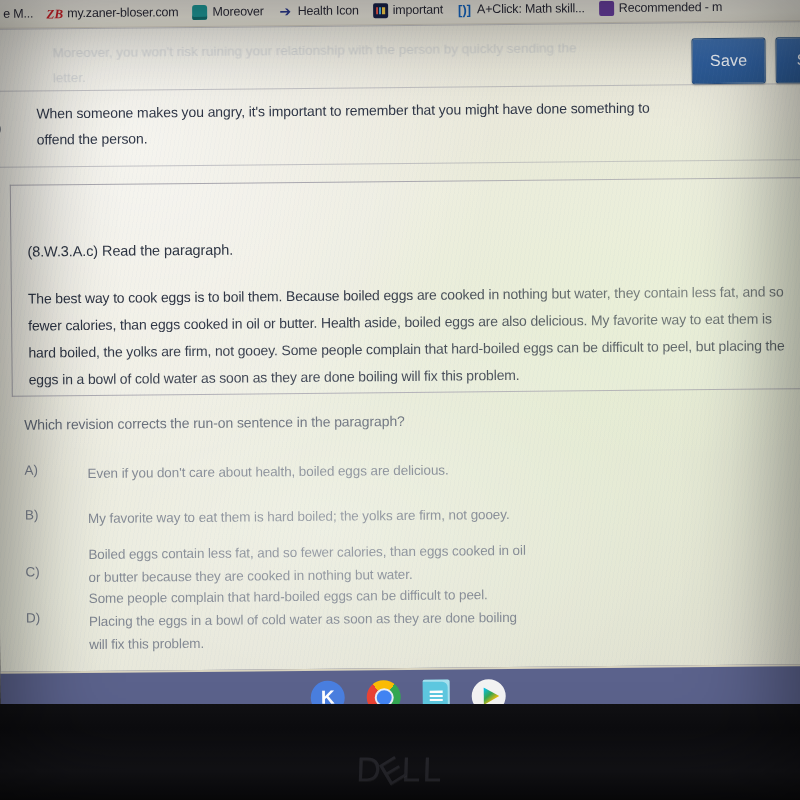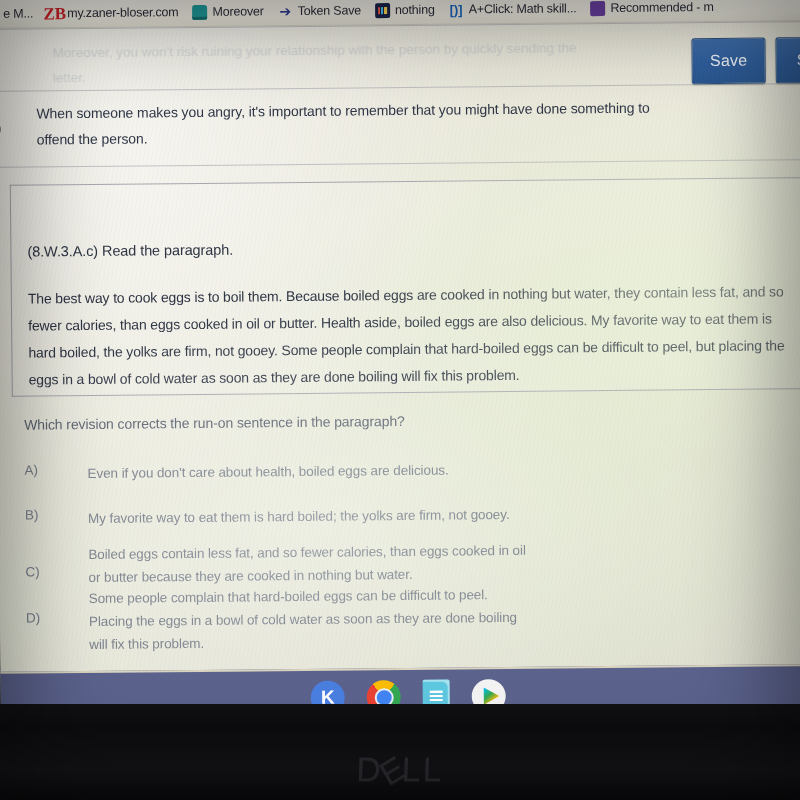--- a/index.html
+++ b/index.html
@@ -65,21 +65,21 @@
   .bm-ico {
     width: 15px; height: 15px;
     display: inline-flex;
     align-items: center;
     justify-content: center;
     flex: 0 0 auto;
     font-size: 11px;
     line-height: 1;
     border-radius: 2px;
   }
-  .ico-zb { color: #d0222a; font-weight: bold; font-size: 17px;
+  .ico-zb { color: #d0222a; font-weight: bold; font-style: italic; font-size: 13px;
             font-family: "Liberation Serif", serif; }
   .ico-prodigy { background: #1f9a9a; border-radius: 3px 3px 2px 2px;
                  box-shadow: inset 0 -3px 0 #14706f; }
   .ico-cursor { color: #2b3a8f; font-size: 14px; }
   .ico-eval { background: #18224a; }
   .ico-eval i {
     display:block; width:9px; height:7px;
     background:
       linear-gradient(90deg,#ff5d4d 0 2px, transparent 2px 3px,
                       #4fc3f7 3px 5px, transparent 5px 6px,
@@ -360,28 +360,28 @@
         <span class="bm-label">my.zaner-bloser.com</span>
       </div>
 
       <div class="bm">
         <span class="bm-ico ico-prodigy"></span>
         <span class="bm-label">Moreover</span>
       </div>
 
       <div class="bm">
         <span class="bm-ico ico-cursor">➔</span>
-        <span class="bm-label">Token Save</span>
+        <span class="bm-label">Health Icon</span>
       </div>
 
       <div class="bm">
         <span class="bm-ico ico-eval">
             <i></i>
           </span>
-        <span class="bm-label">nothing</span>
+        <span class="bm-label">important</span>
       </div>
 
       <div class="bm">
         <span class="bm-ico ico-aplus">[)]</span>
         <span class="bm-label">A+Click: Math skill...</span>
       </div>
 
       <div class="bm">
         <span class="bm-ico ico-rec"></span>
         <span class="bm-label">Recommended - m</span>

